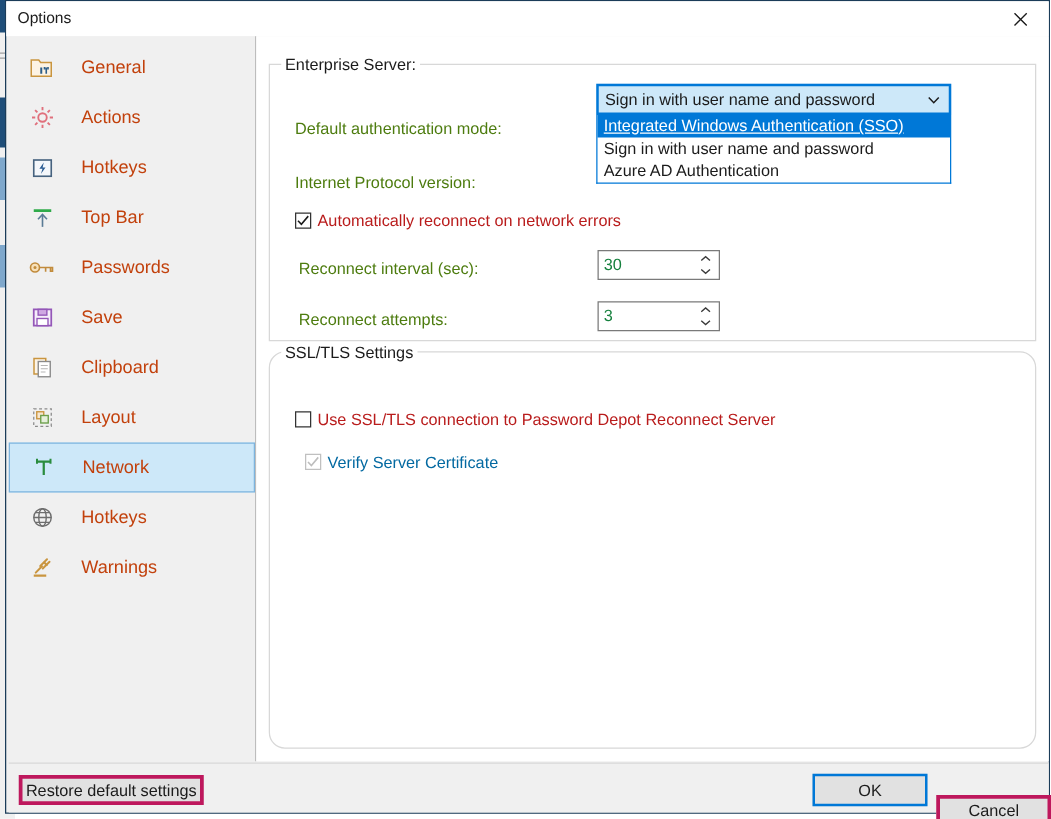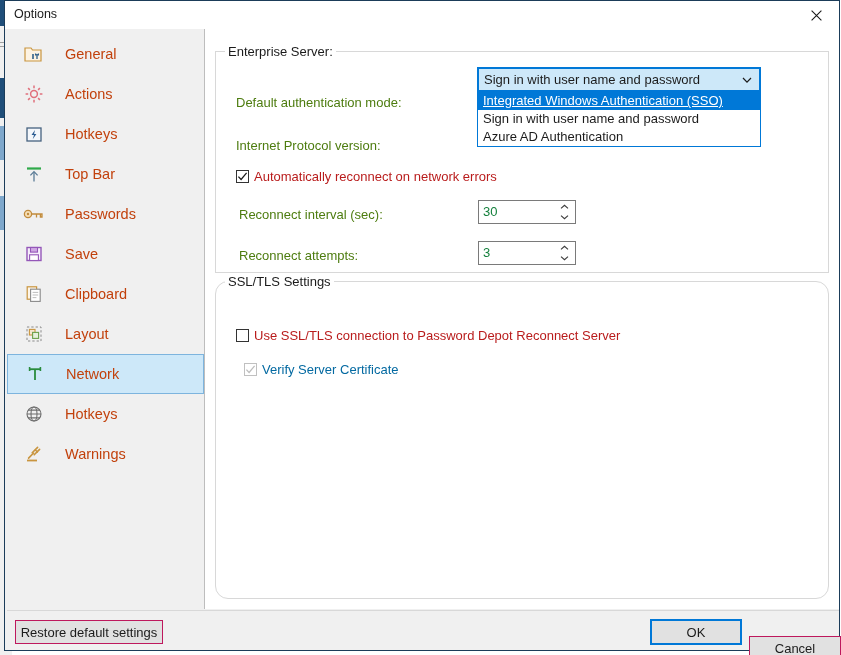--- a/index.html
+++ b/index.html
@@ -287,21 +287,21 @@
     top: 609px;
     width: 832px;
     height: 40px;
     background: #f0f0f0;
     border-top: 1px solid #d8d8d8;
     box-sizing: border-box;
   }
   .btn {
     position: absolute;
     background: #e1e1e1;
-    border: 1px solid #be185d;
+    border: 3px solid #be185d;
     box-sizing: border-box;
     font-family: "Liberation Sans", sans-serif;
     font-size: 13px;
     color: #1b1b1b;
     display: flex;
     align-items: center;
     justify-content: center;
     cursor: default;
     white-space: nowrap;
   }

